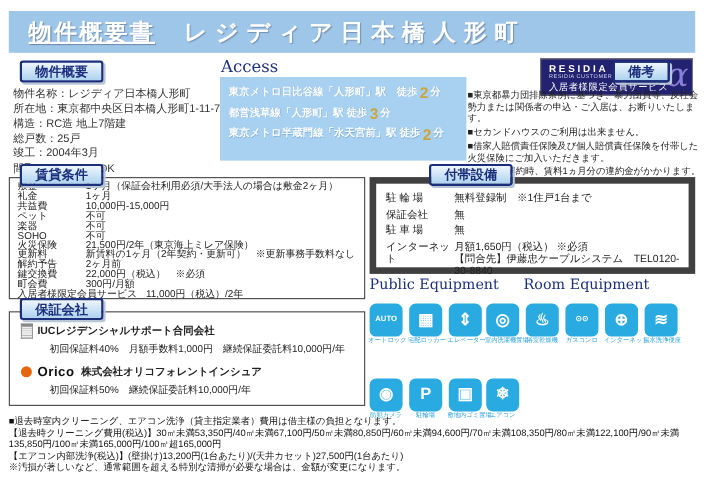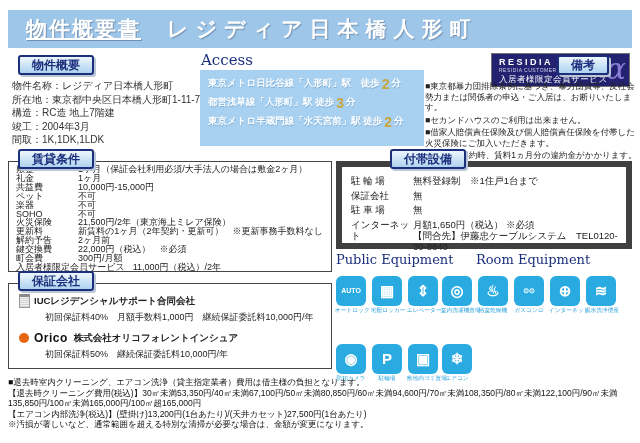--- a/index.html
+++ b/index.html
@@ -77,20 +77,21 @@
     <div class="logo-sub">RESIDIA CUSTOMER SUPPORT</div>
     <div class="logo-cap">入居者様限定会員サービス</div>
     <span class="logo-alpha">α</span>
   </div>
 
   <div class="abs tab" style="left:18px;top:55px;">物件概要</div>
   <div class="abs overview-lines">
     <div>物件名称：レジディア日本橋人形町</div>
     <div>所在地：東京都中央区日本橋人形町1-11-7</div>
     <div>構造：RC造 地上7階建</div>
+    <div>総戸数：25戸</div>
     <div>竣工：2004年3月</div>
     <div>間取：1K,1DK,1LDK</div>
   </div>
 
   <div class="abs access-title">Access</div>
   <div class="abs access-box">
     <div class="route">
       <span class="route-text">東京メトロ日比谷線「人形町」駅　徒歩</span>
       <span class="route-min">2</span>
       <span class="route-text">分</span>

